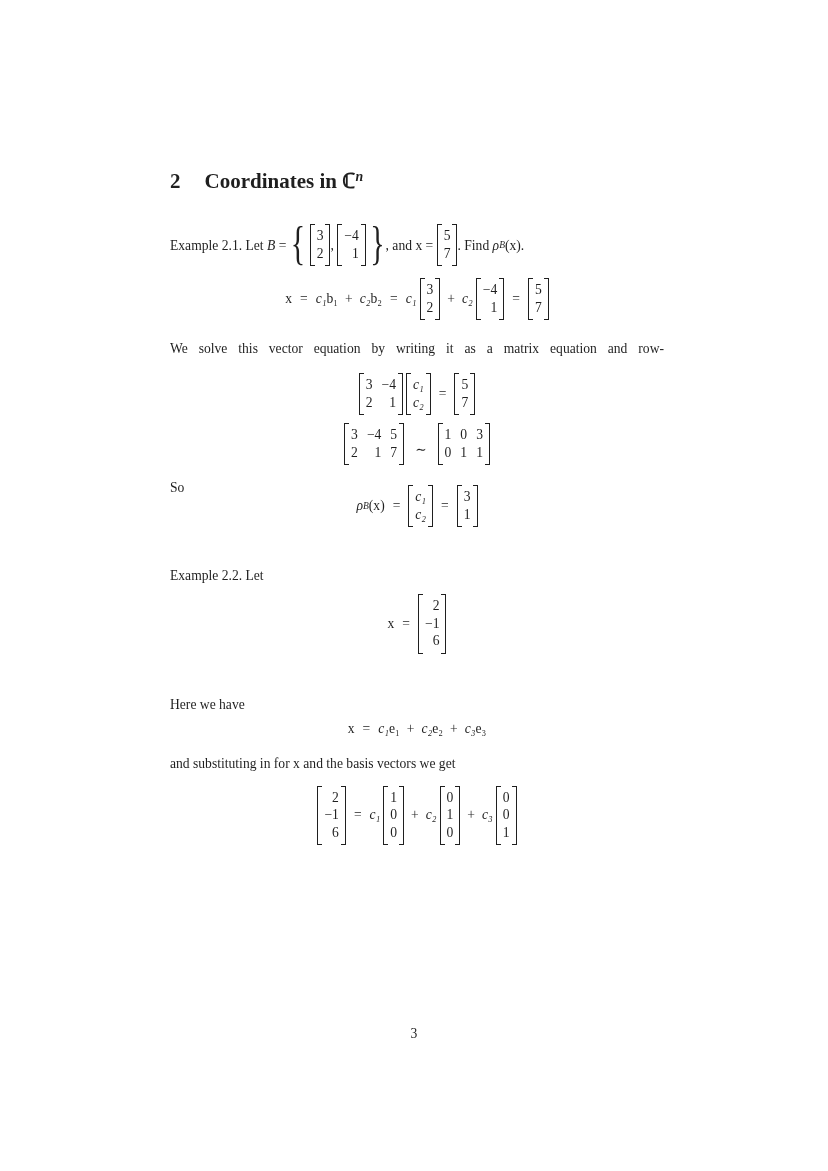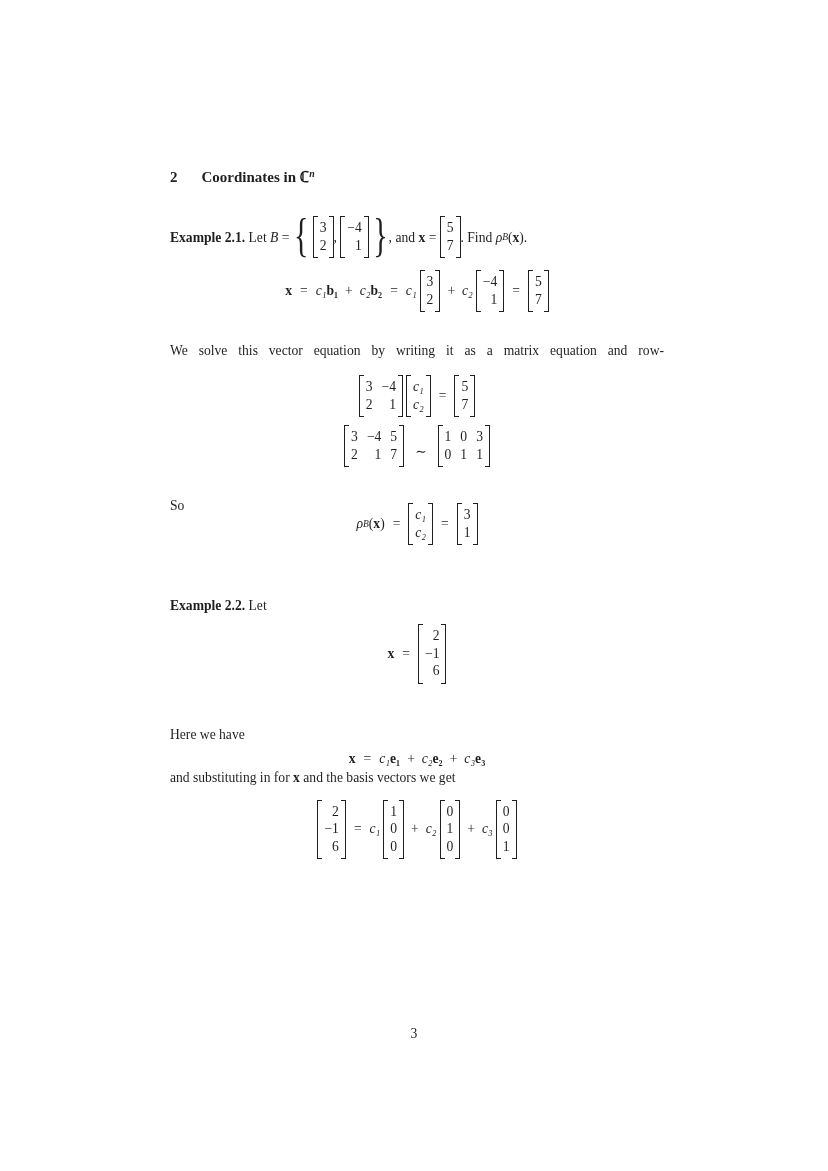--- a/index.html
+++ b/index.html
@@ -4,25 +4,25 @@
 <style>
   html,body { margin:0; padding:0; background:#ffffff; }
   .page {
     position:relative; width:828px; height:1171px; background:#ffffff;
     overflow:hidden; color:#1f1f1f;
     font-family:"Liberation Serif","DejaVu Serif",serif;
     font-size:13.6px;
   }
   .content { position:absolute; left:170px; top:166px; width:494px; }
 
-  .heading { font-size:15px; font-weight:bold; margin:0; padding:0; }
+  .heading { font-size:21px; font-weight:bold; margin:0; padding:0; }
   .sec-num { margin-right:24px; }
   .sup { font-size:0.66em; line-height:0; vertical-align:0.5em; }
   .it  { font-style:italic; }
-  .bf  { font-weight:bold; }
+  .bf  { font-weight:normal; }
   sub  { font-size:0.7em; line-height:0; }
 
   
   .para { line-height:21px; margin:0; }
   .j1 { display:block; text-align:justify; text-align-last:justify; }
   .j2 { display:block; }
 
   
   .exline { margin-top:30px; line-height:21px; }
   .exline > * { vertical-align:middle; }
@@ -53,21 +53,21 @@
     border:1.3px solid #1f1f1f; border-left:none;
   }
 
   
   .brace {
     display:inline-block; font-size:30px; line-height:30px;
     transform:scaleY(1.55); position:relative; top:-2px;
     vertical-align:middle; font-weight:300; padding:0 1px;
   }
 
-  .so-row { position:relative; margin-top:28px; }
+  .so-row { position:relative; margin-top:12px; }
   .so-label { position:absolute; left:0; top:0; line-height:21px; }
   .so-row .eq { padding-top:8px; }
 
   .pagenum { position:absolute; left:0; width:828px; top:1026px; text-align:center; }
 </style>
 </head>
 <body>
 
 <div class="page">
   <div class="content">
@@ -126,21 +126,21 @@
             <span class="mcell">1</span>
           </span>
         </span>
       <span class="rel">=</span>
       <span class="mat g1">
           <span class="mcell">5</span>
           <span class="mcell">7</span>
         </span>
     </div>
 
-    <p class="para" style="margin-top:28px">
+    <p class="para" style="margin-top:18px">
       <span class="j1">We solve this vector equation by writing it as a matrix equation and row-</span>
     </p>
 
     <div class="eq" style="margin-top:14px">
       <span class="grp" style="gap:3px">
         <span class="mat g2">
             <span class="mcell">3</span>
             <span class="mcell">−4</span>
             <span class="mcell">2</span>
             <span class="mcell">1</span>
@@ -193,21 +193,21 @@
             <span class="mcell it">c₂</span>
           </span>
         <span class="rel">=</span>
         <span class="mat g1">
             <span class="mcell">3</span>
             <span class="mcell">1</span>
           </span>
       </div>
     </div>
 
-    <div class="para" style="margin-top:50px">
+    <div class="para" style="margin-top:38px">
       <span class="bf">Example 2.2.</span>
       <span>Let</span>
     </div>
 
     <div class="eq" style="margin-top:8px">
       <span class="bf">x</span>
       <span class="rel">=</span>
       <span class="mat g1">
           <span class="mcell">2</span>
           <span class="mcell">−1</span>
@@ -230,21 +230,21 @@
           <span class="it">c₂</span>
           <span class="bf">e₂</span>
         </span>
       <span>+</span>
       <span class="grp">
           <span class="it">c₃</span>
           <span class="bf">e₃</span>
         </span>
     </div>
 
-    <p class="para" style="">
+    <p class="para" style="margin-top:16px">
       <span>and substituting in for</span>
       <span class="bf">x</span>
       <span>and the basis vectors we get</span>
     </p>
 
     <div class="eq" style="margin-top:12px">
       <span class="mat g1">
           <span class="mcell">2</span>
           <span class="mcell">−1</span>
           <span class="mcell">6</span>

